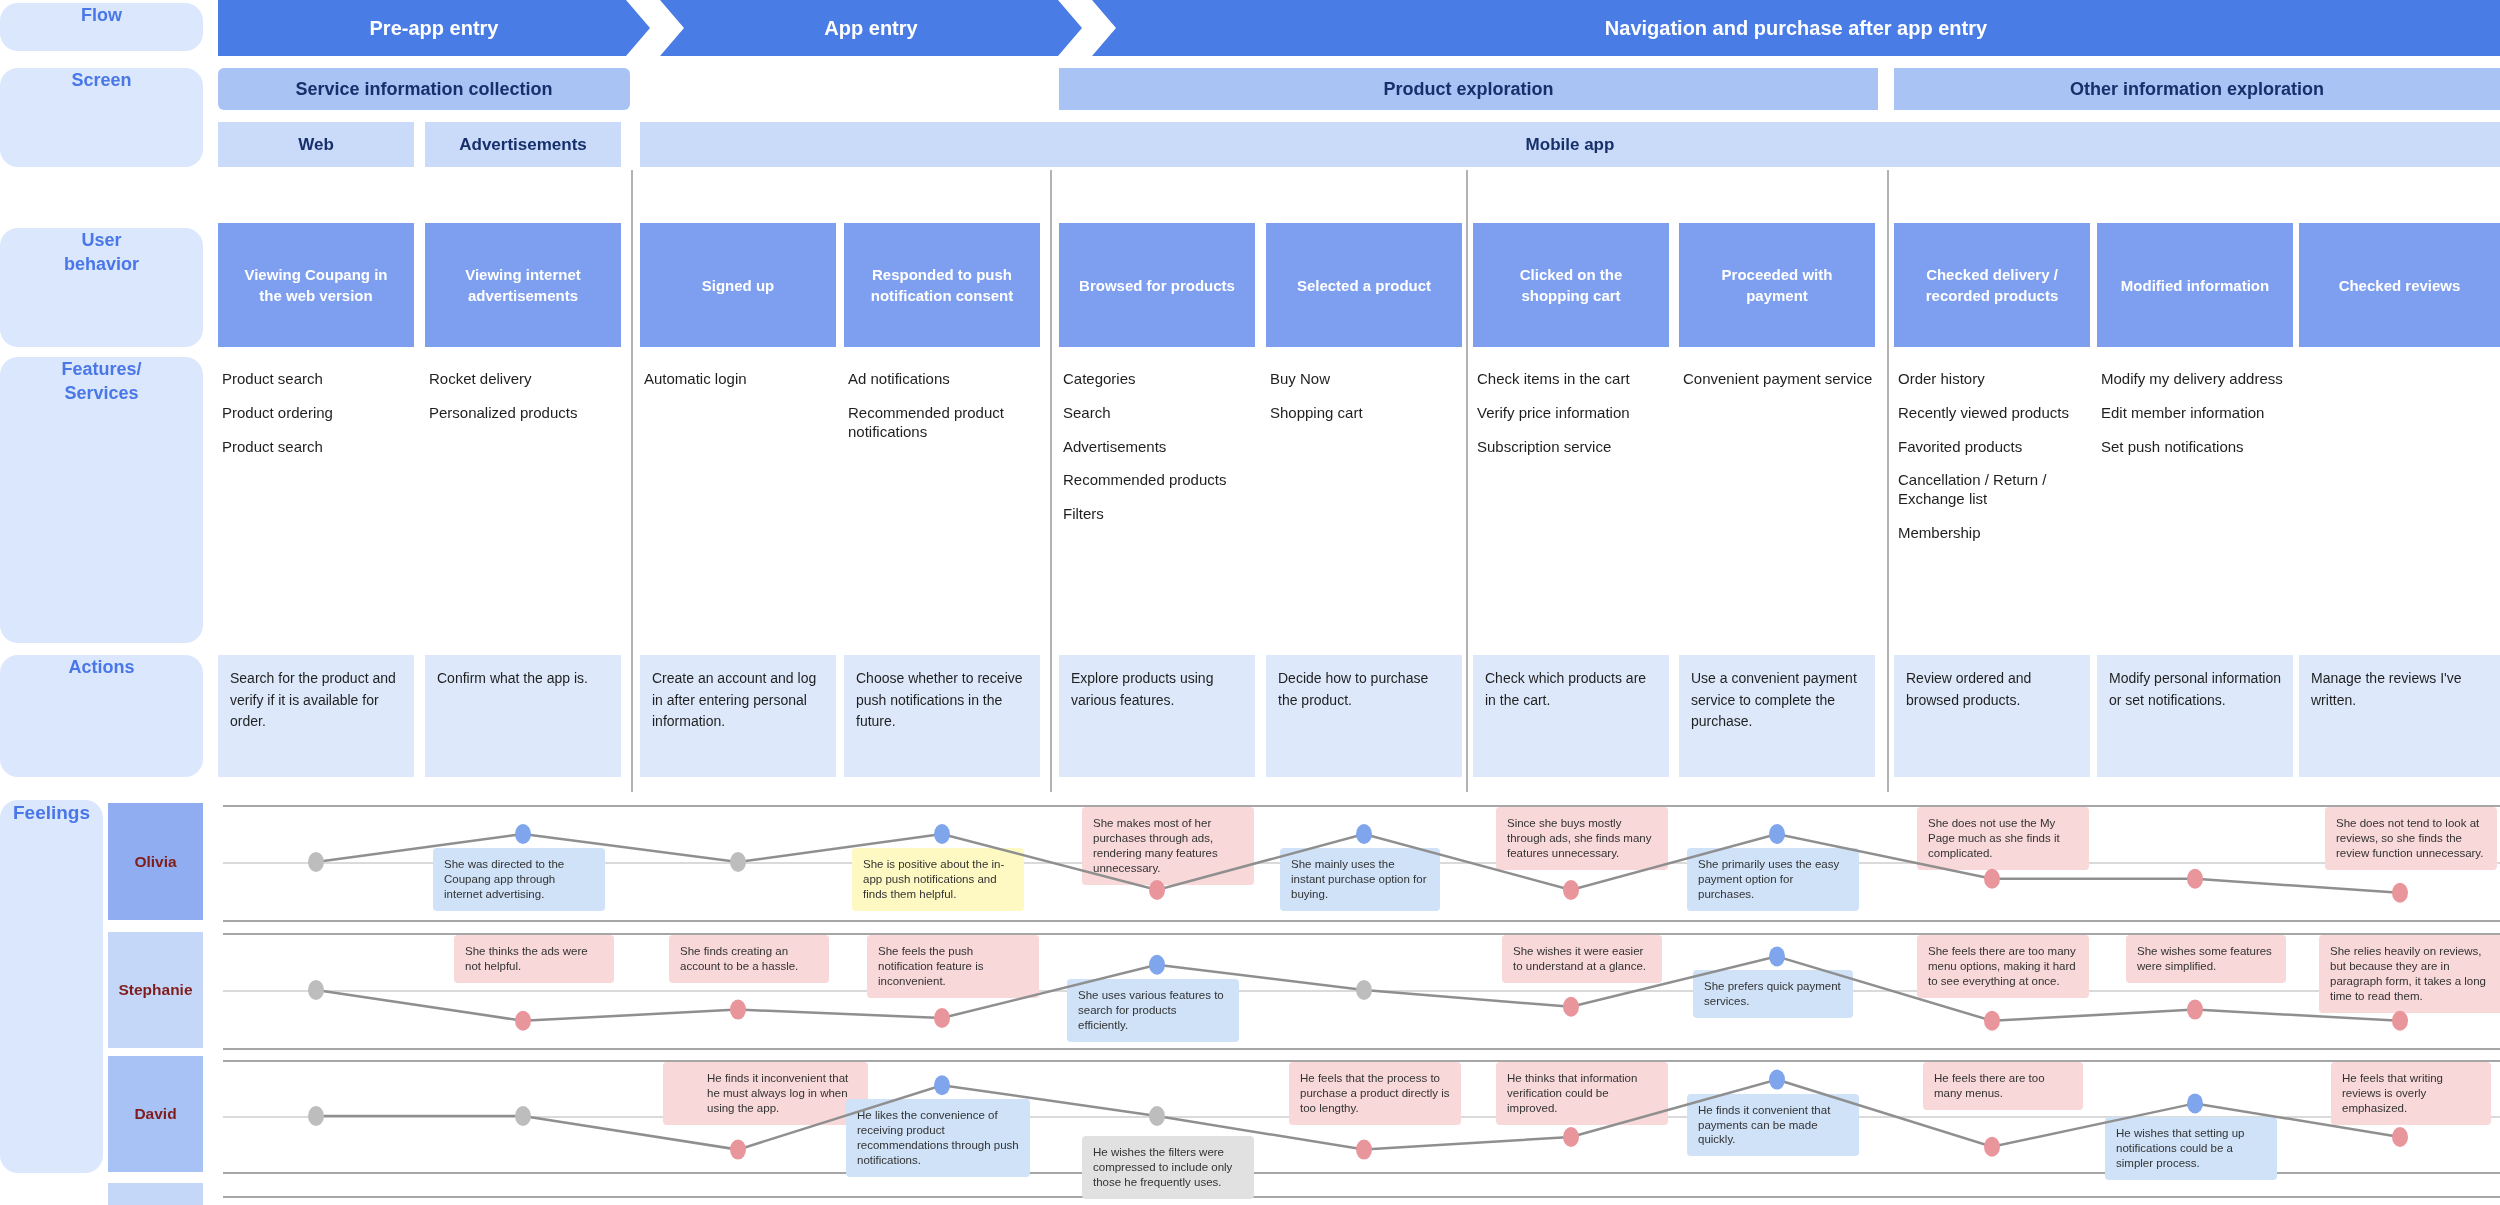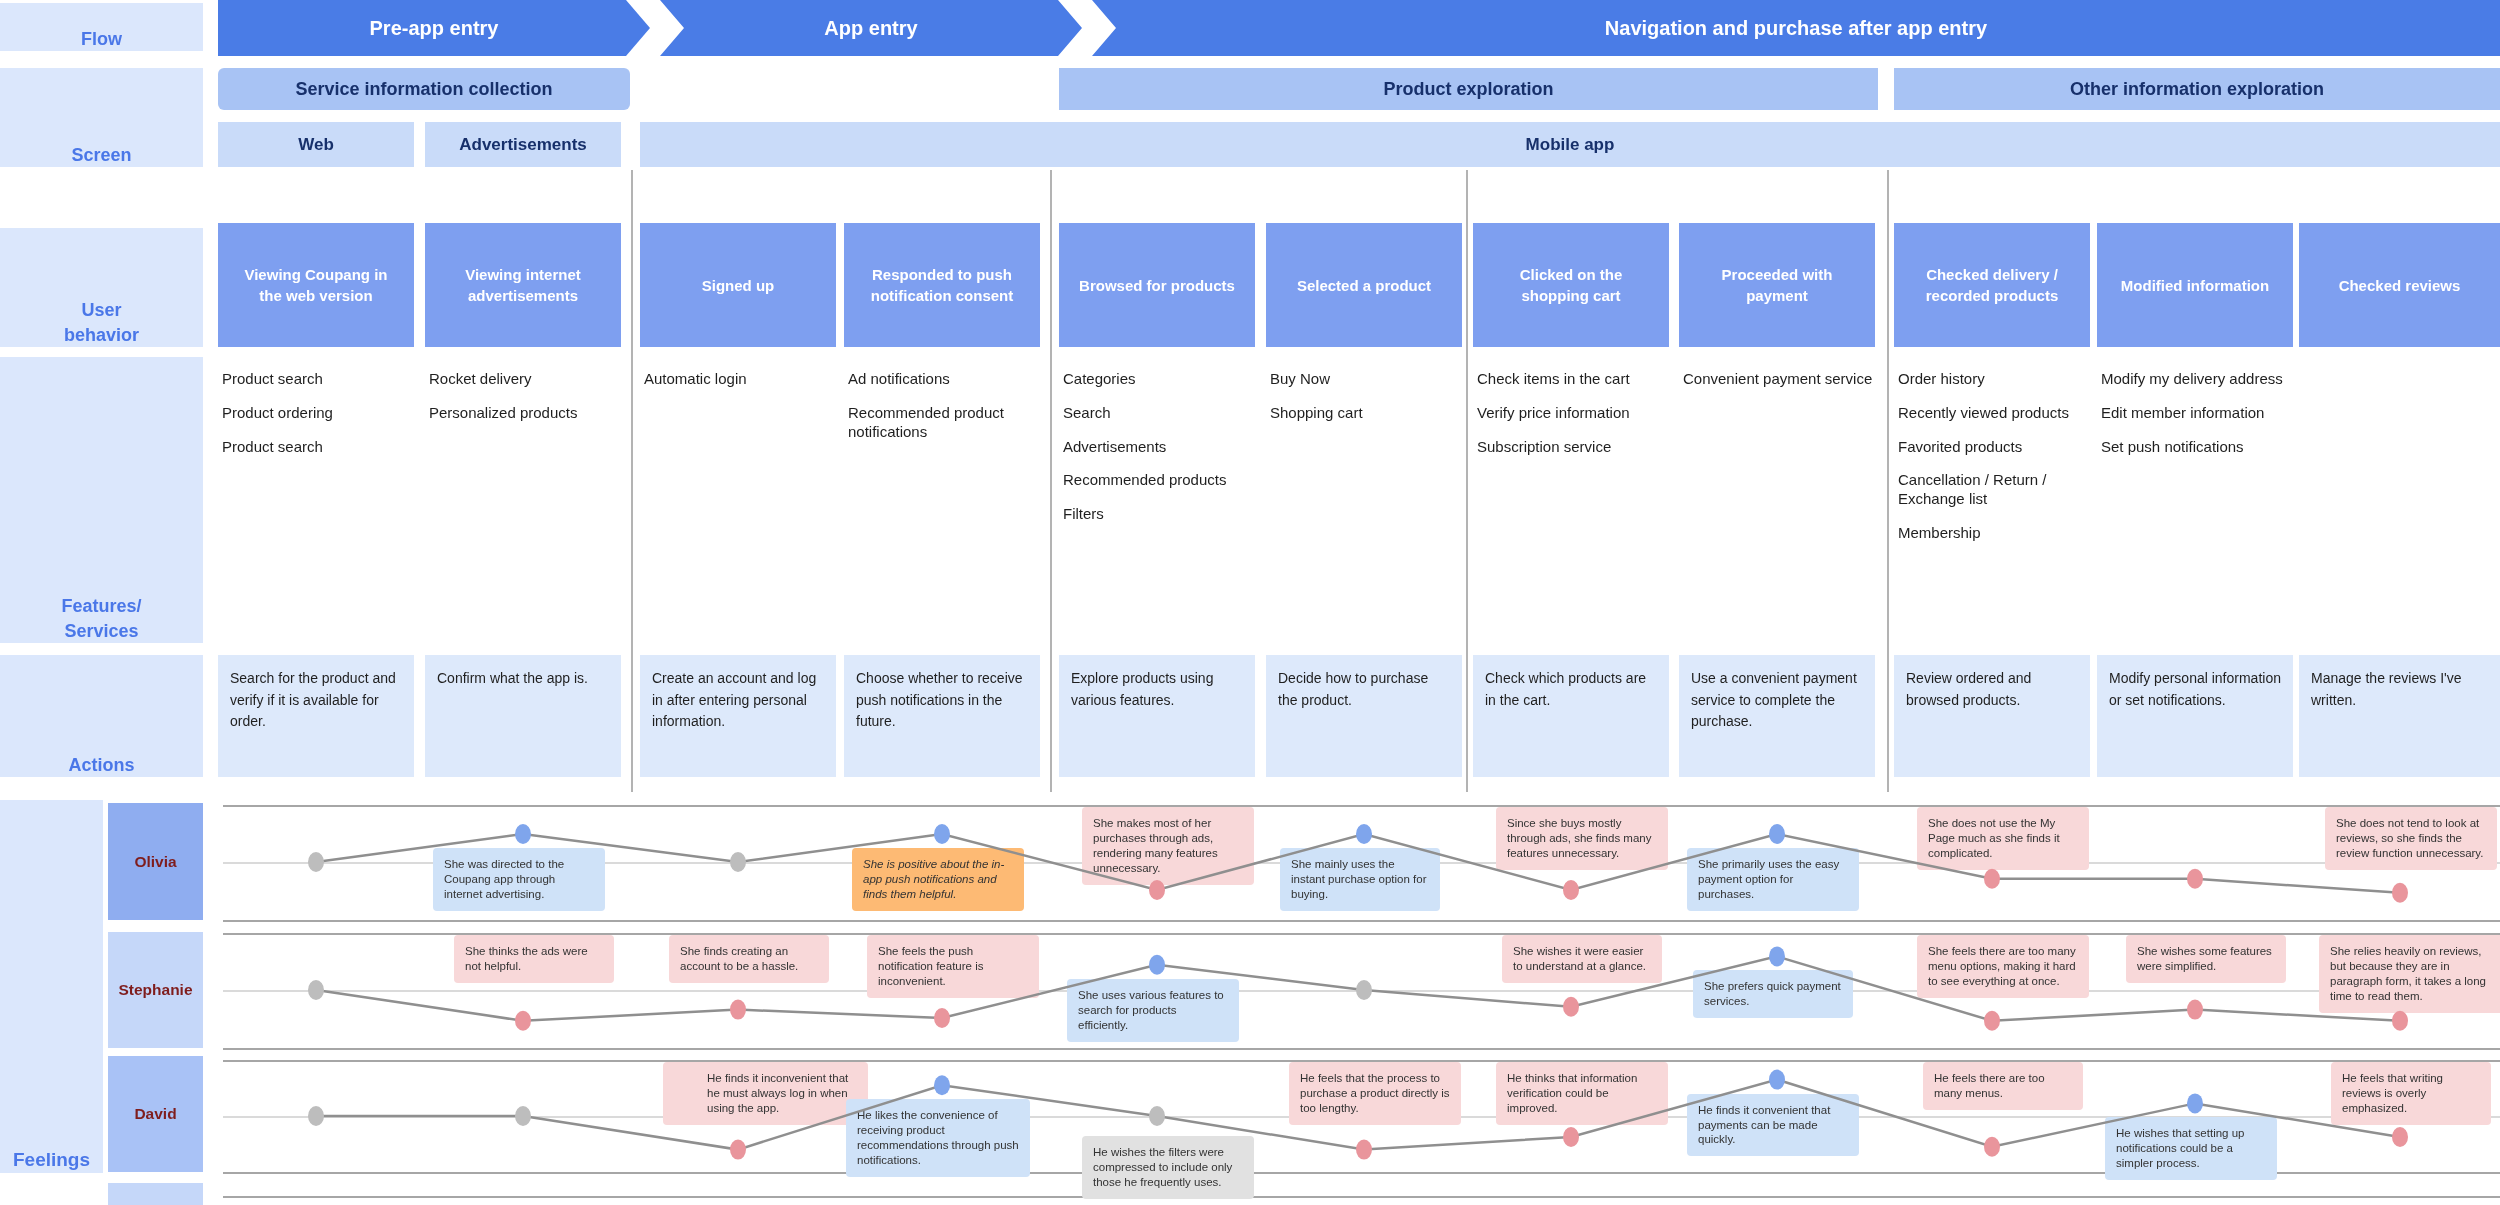--- a/index.html
+++ b/index.html
@@ -8,22 +8,22 @@
   .abs{position:absolute;box-sizing:border-box;}
 
   
   .c1{left:218px;width:196px}.c2{left:425px;width:196px}.c3{left:640px;width:196px}
   .c4{left:844px;width:196px}.c5{left:1059px;width:196px}.c6{left:1266px;width:196px}
   .c7{left:1473px;width:196px}.c8{left:1679px;width:196px}.c9{left:1894px;width:196px}
   .c10{left:2097px;width:196px}.c11{left:2299px;width:201px}
 
   
   .rowlabel{left:0;width:203px;background:#dbe7fc;color:#4a77e8;font-weight:bold;
-            display:flex;align-items:flex-end;justify-content:center;text-align:center;
-            font-size:18px;line-height:1.35;white-space:pre-line;}
+            display:flex;align-items:flex-start;justify-content:center;text-align:center;
+            font-size:18px;line-height:1.35;white-space:pre-line;border-radius:18px;}
 
   
   .arrow{top:0;height:56px;background:#4a7ce6;color:#ffffff;font-weight:bold;font-size:20px;
          display:flex;align-items:center;justify-content:center;}
   .arrow.tip{clip-path:polygon(0 0,calc(100% - 24px) 0,100% 50%,calc(100% - 24px) 100%,0 100%);}
   .arrow.notch-tip{clip-path:polygon(0 0,calc(100% - 24px) 0,100% 50%,calc(100% - 24px) 100%,0 100%,24px 50%);}
   .arrow.notch-flat{clip-path:polygon(0 0,100% 0,100% 100%,0 100%,24px 50%);}
 
   
   .sgroup{top:68px;height:42px;background:#a8c3f4;color:#17306b;font-weight:bold;font-size:18px;
@@ -218,21 +218,21 @@
   <div class="abs gridline grid-strong" style="top:933px;"></div>
   <div class="abs gridline grid-light" style="top:990px;"></div>
   <div class="abs gridline grid-strong" style="top:1048px;"></div>
   <div class="abs gridline grid-strong" style="top:1060px;"></div>
   <div class="abs gridline grid-light" style="top:1116px;"></div>
   <div class="abs gridline grid-strong" style="top:1172px;"></div>
   <div class="abs gridline grid-strong" style="top:1196px;"></div>
 
   <div id="bubbles">
       <div class="bubble" style="background: rgb(207, 226, 248); width: 150px; left: 433px; top: 848px;">She was directed to the Coupang app through internet advertising.</div>
-      <div class="bubble" style="background: #fdba74; width: 150px; left: 852px; top: 848px; font-style: italic;">She is positive about the in-app push notifications and finds them helpful.</div>
+      <div class="bubble" style="background: #fef9c3; width: 150px; left: 852px; top: 848px;">She is positive about the in-app push notifications and finds them helpful.</div>
       <div class="bubble" style="background: rgb(248, 216, 217); width: 150px; left: 1082px; top: 807px;">She makes most of her purchases through ads, rendering many features unnecessary.</div>
       <div class="bubble" style="background: rgb(207, 226, 248); width: 138px; left: 1280px; top: 848px;">She mainly uses the instant purchase option for buying.</div>
       <div class="bubble" style="background: rgb(248, 216, 217); width: 150px; left: 1496px; top: 807px;">Since she buys mostly through ads, she finds many features unnecessary.</div>
       <div class="bubble" style="background: rgb(207, 226, 248); width: 150px; left: 1687px; top: 848px;">She primarily uses the easy payment option for purchases.</div>
       <div class="bubble" style="background: rgb(248, 216, 217); width: 150px; left: 1917px; top: 807px;">She does not use the My Page much as she finds it complicated.</div>
       <div class="bubble" style="background: rgb(248, 216, 217); width: 150px; left: 2325px; top: 807px;">She does not tend to look at reviews, so she finds the review function unnecessary.</div>
       <div class="bubble" style="background: rgb(248, 216, 217); width: 138px; left: 454px; top: 935px;">She thinks the ads were not helpful.</div>
       <div class="bubble" style="background: rgb(248, 216, 217); width: 138px; left: 669px; top: 935px;">She finds creating an account to be a hassle.</div>
       <div class="bubble" style="background: rgb(248, 216, 217); width: 150px; left: 867px; top: 935px;">She feels the push notification feature is inconvenient.</div>
       <div class="bubble" style="background: rgb(207, 226, 248); width: 150px; left: 1067px; top: 978.8px;">She uses various features to search for products efficiently.</div>

